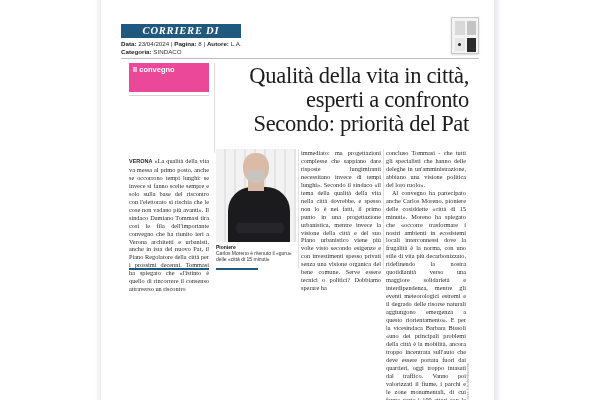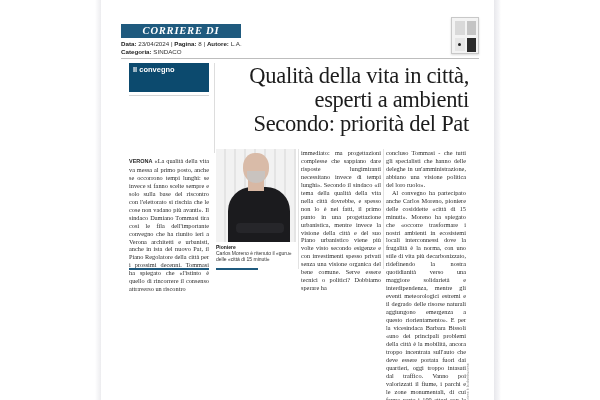--- a/index.html
+++ b/index.html
@@ -25,21 +25,21 @@
   .thumb { position: absolute; left: 350px; top: 1px; width: 28px; height: 37px;
     border: 1px solid #c8c8c8; background: #f3f3f3; box-shadow: 0 1px 2px rgba(0,0,0,0.15); }
   .thumb .t1 { position: absolute; left: 3px; top: 3px; width: 10px; height: 14px; background: #d9d9d9; }
   .thumb .t2 { position: absolute; left: 15px; top: 3px; width: 9px; height: 14px; background: #c4c4c4; }
   .thumb .t3 { position: absolute; left: 3px; top: 20px; width: 10px; height: 13px; background: #e6e6e6; }
   .thumb .t4 { position: absolute; left: 15px; top: 20px; width: 9px; height: 14px; background: #2b2b2b; }
   .thumb .dot { position: absolute; left: 6px; top: 25px; width: 3px; height: 3px; background: #222; border-radius: 50%; }
 
   .rule-top { position: absolute; left: 20px; top: 42px; width: 358px; height: 1px; background: #bdbdbd; }
 
-  .rubric { position: absolute; left: 28px; top: 47px; width: 80px; height: 29px; background: #0c4a6e; }
+  .rubric { position: absolute; left: 28px; top: 47px; width: 80px; height: 29px; background: #ec4899; }
   .rubric span { position: absolute; left: 4px; top: 2px; color: #fff; font-family: "Liberation Sans", sans-serif;
     font-weight: bold; font-size: 7.5px; }
   .rubric-rule { position: absolute; left: 28px; top: 79px; width: 80px; height: 1px; background: #d5d5d5; }
 
   .vrule { position: absolute; left: 113px; top: 47px; width: 1px; height: 90px; background: #ddd; }
 
   .headline { position: absolute; left: 118px; top: 48px; width: 250px;
     font-family: "Liberation Serif", serif; font-size: 22.5px; line-height: 24px; color: #1c1c1c; letter-spacing: -0.3px; }
   .headline div { white-space: nowrap; text-align: right; }
 
@@ -116,21 +116,21 @@
   <div class="rule-top"></div>
 
   <div class="rubric">
     <span>Il convegno</span>
   </div>
   <div class="rubric-rule"></div>
   <div class="vrule"></div>
 
   <div class="headline">
     <div>Qualità della vita in città,</div>
-    <div>esperti a ambienti</div>
+    <div>esperti a confronto</div>
     <div>Secondo: priorità del Pat</div>
   </div>
 
   <div class="col col1">
     <span class="lead">VERONA</span><span> «La qualità della vita va messa al primo posto, anche se occorrono tempi lunghi: se invece si fanno scelte sempre e solo sulla base del riscontro con l'elettorato si rischia che le cose non vadano più avanti». Il sindaco Damiano Tommasi tira così le fila dell'importante convegno che ha riunito ieri a Verona architetti e urbanisti, anche in ista del nuovo Pat, il Piano Regolatore della città per i prossimi decenni. Tommasi ha spiegato che «l'istinto è quello di rincorrere il consenso attraverso un riscontro</span>
   </div>
   <div class="col1-rule"></div>
 
   <div class="photo">
     <div class="bg1"></div>

